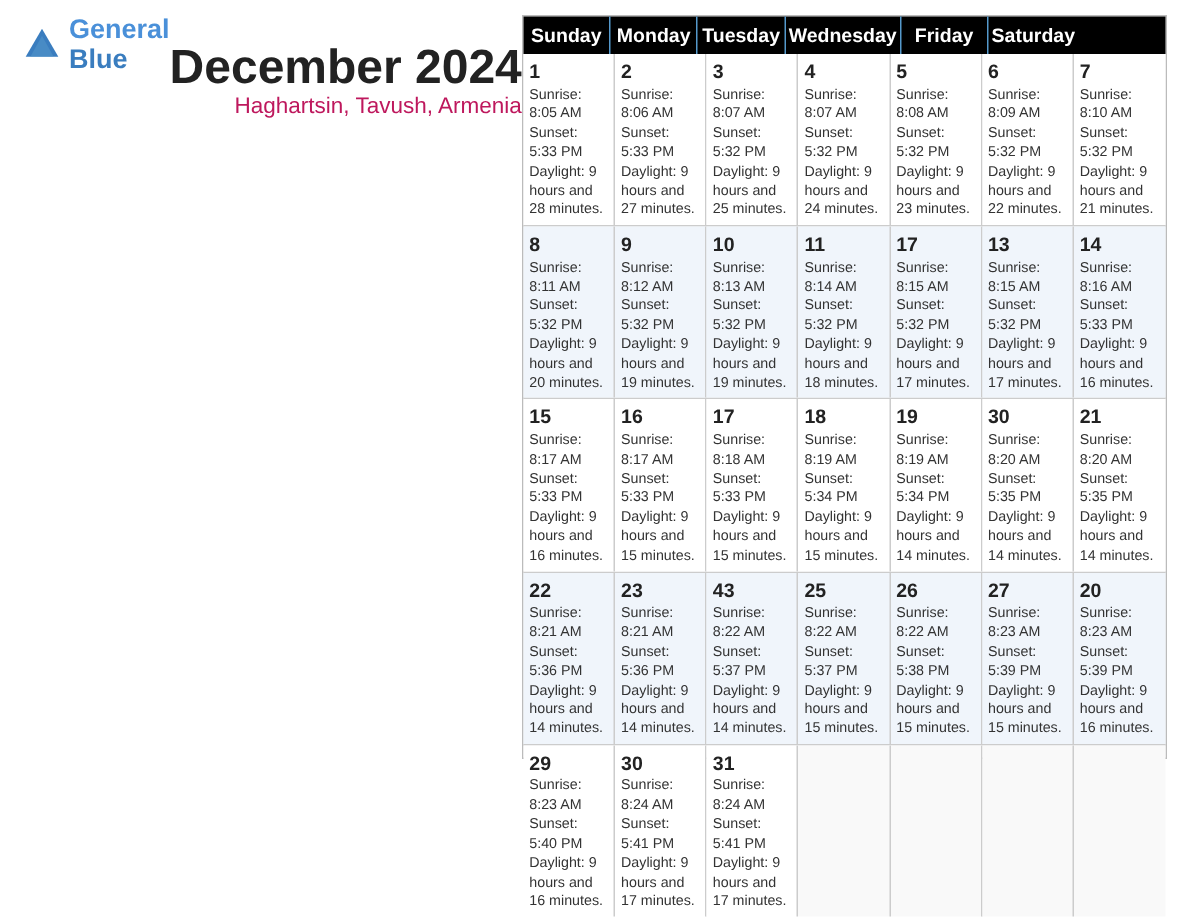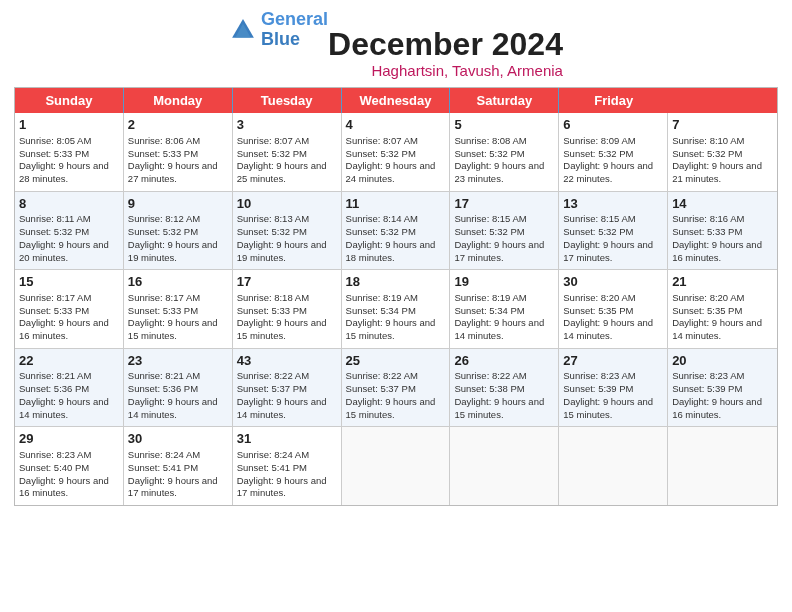--- a/index.html
+++ b/index.html
@@ -7,23 +7,22 @@
       width: 792px;
       height: 612px;
       font-family: Arial, sans-serif;
       background: #fff;
       overflow: hidden;
     }
     .page {
       width: 792px;
       height: 516px;
       display: flex;
-      flex-direction: column;
+      flex-direction: row;
       padding: 10px 14px 10px 14px;
-      align-items: center;
     }
     .header {
       display: flex;
       justify-content: space-between;
       align-items: flex-start;
       margin-bottom: 8px;
     }
     .logo {
       display: flex;
       align-items: center;
@@ -57,21 +56,21 @@
       color: #be185d;
     }
     .calendar {
       flex: 1;
       display: flex;
       flex-direction: column;
     }
     .cal-header {
       display: grid;
       grid-template-columns: repeat(7, 1fr);
-      background: #ef4444;
+      background: #000000;
     }
     .cal-header-cell {
       color: #fff;
       font-size: 13px;
       font-weight: bold;
       text-align: center;
       padding: 5px 2px;
       border-right: 1px solid #5599cc;
     }
     .cal-header-cell:last-child { border-right: none; }
@@ -135,22 +134,22 @@
       <div class="subtitle">Haghartsin, Tavush, Armenia</div>
     </div>
   </div>
 
   <div class="calendar outer-border">
     <div class="cal-header" id="cal-header">
         <div class="cal-header-cell">Sunday</div>
         <div class="cal-header-cell">Monday</div>
         <div class="cal-header-cell">Tuesday</div>
         <div class="cal-header-cell">Wednesday</div>
+        <div class="cal-header-cell">Friday</div>
         <div class="cal-header-cell">Saturday</div>
-        <div class="cal-header-cell">Friday</div>
       </div>
     <div class="cal-body" id="cal-body">
         <div class="cal-row">
           <div class="cal-cell"><span class="day-num">1</span><span>Sunrise: 8:05 AM<br>Sunset: 5:33 PM<br>Daylight: 9 hours and 28 minutes.</span></div>
           <div class="cal-cell"><span class="day-num">2</span><span>Sunrise: 8:06 AM<br>Sunset: 5:33 PM<br>Daylight: 9 hours and 27 minutes.</span></div>
           <div class="cal-cell"><span class="day-num">3</span><span>Sunrise: 8:07 AM<br>Sunset: 5:32 PM<br>Daylight: 9 hours and 25 minutes.</span></div>
           <div class="cal-cell"><span class="day-num">4</span><span>Sunrise: 8:07 AM<br>Sunset: 5:32 PM<br>Daylight: 9 hours and 24 minutes.</span></div>
           <div class="cal-cell"><span class="day-num">5</span><span>Sunrise: 8:08 AM<br>Sunset: 5:32 PM<br>Daylight: 9 hours and 23 minutes.</span></div>
           <div class="cal-cell"><span class="day-num">6</span><span>Sunrise: 8:09 AM<br>Sunset: 5:32 PM<br>Daylight: 9 hours and 22 minutes.</span></div>
           <div class="cal-cell"><span class="day-num">7</span><span>Sunrise: 8:10 AM<br>Sunset: 5:32 PM<br>Daylight: 9 hours and 21 minutes.</span></div>

